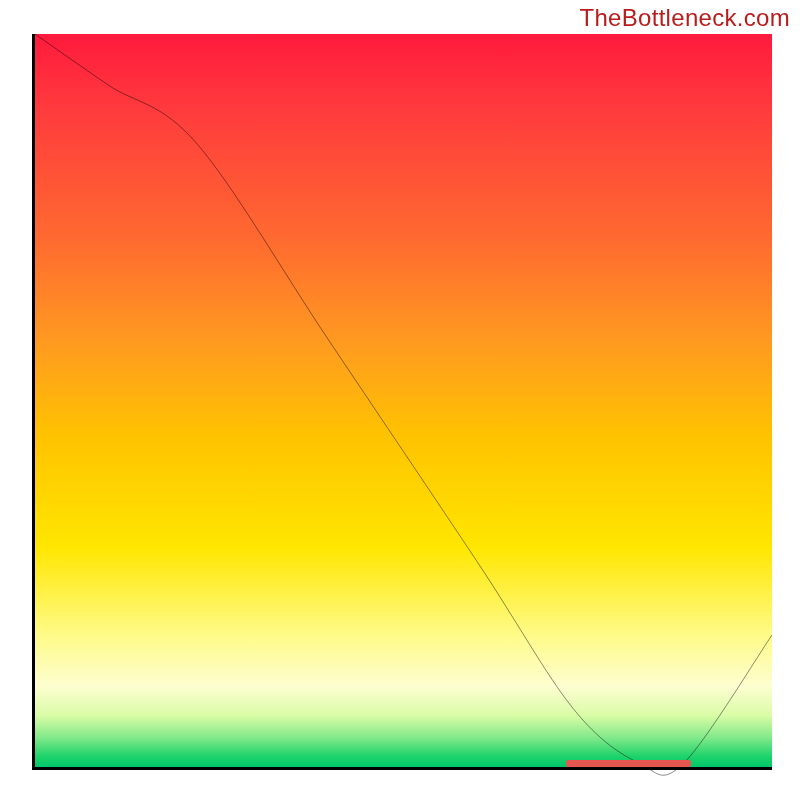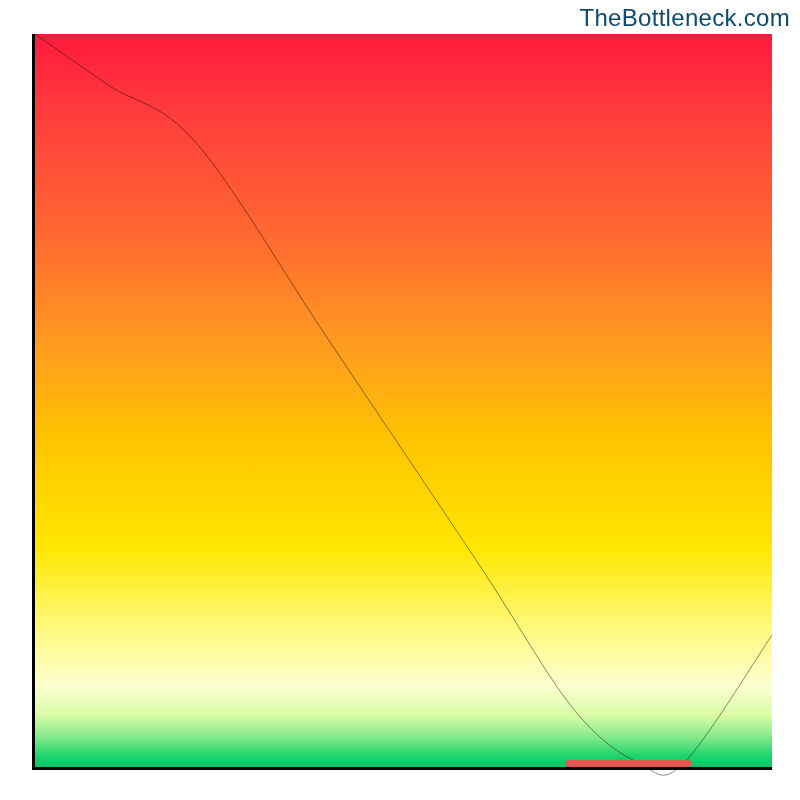--- a/index.html
+++ b/index.html
@@ -14,21 +14,21 @@
   .frame {
     position: relative;
     width: 800px;
     height: 800px;
     box-sizing: border-box;
   }
   .attribution {
     position: absolute;
     top: 4px;
     right: 10px;
-    color: #0c4a6e;
+    color: #b91c1c;
     font-size: 24px;
     font-weight: 400;
     letter-spacing: 0.3px;
     z-index: 20;
   }
   .plot {
     position: absolute;
     left: 32px;
     top: 34px;
     width: 740px;

